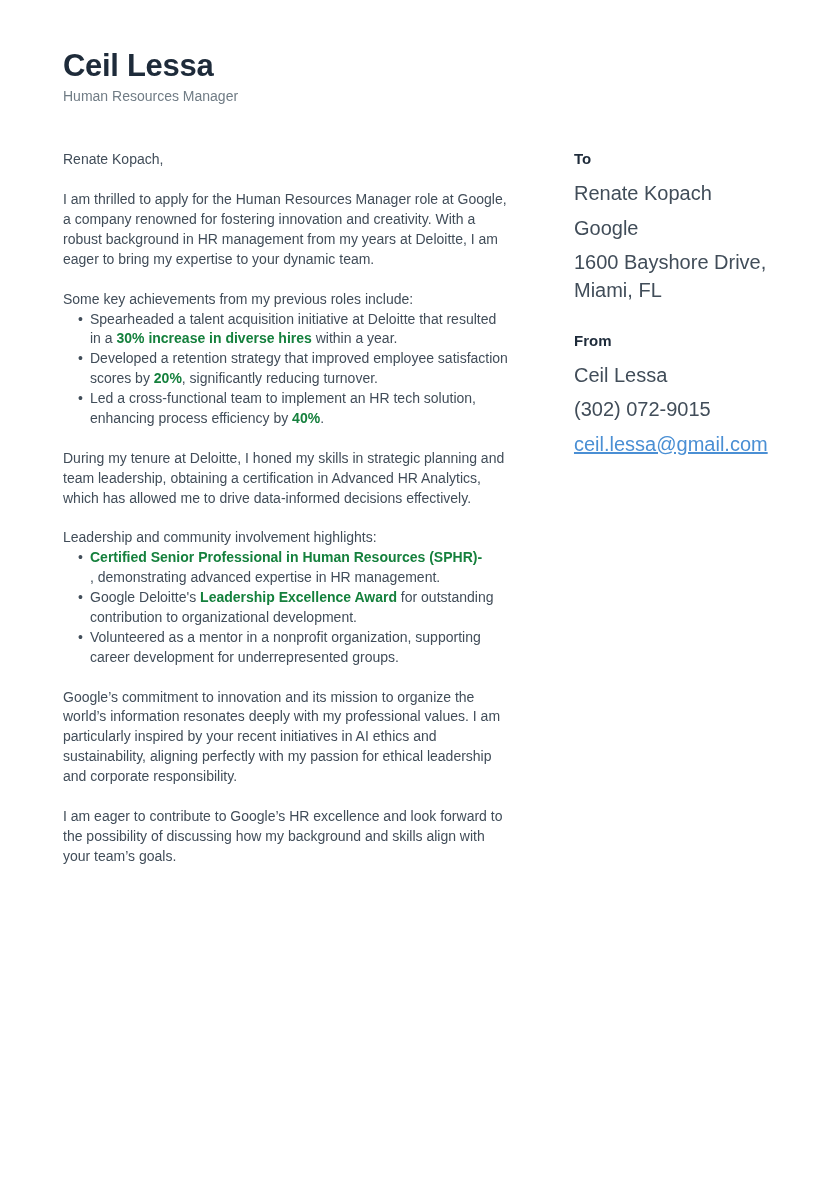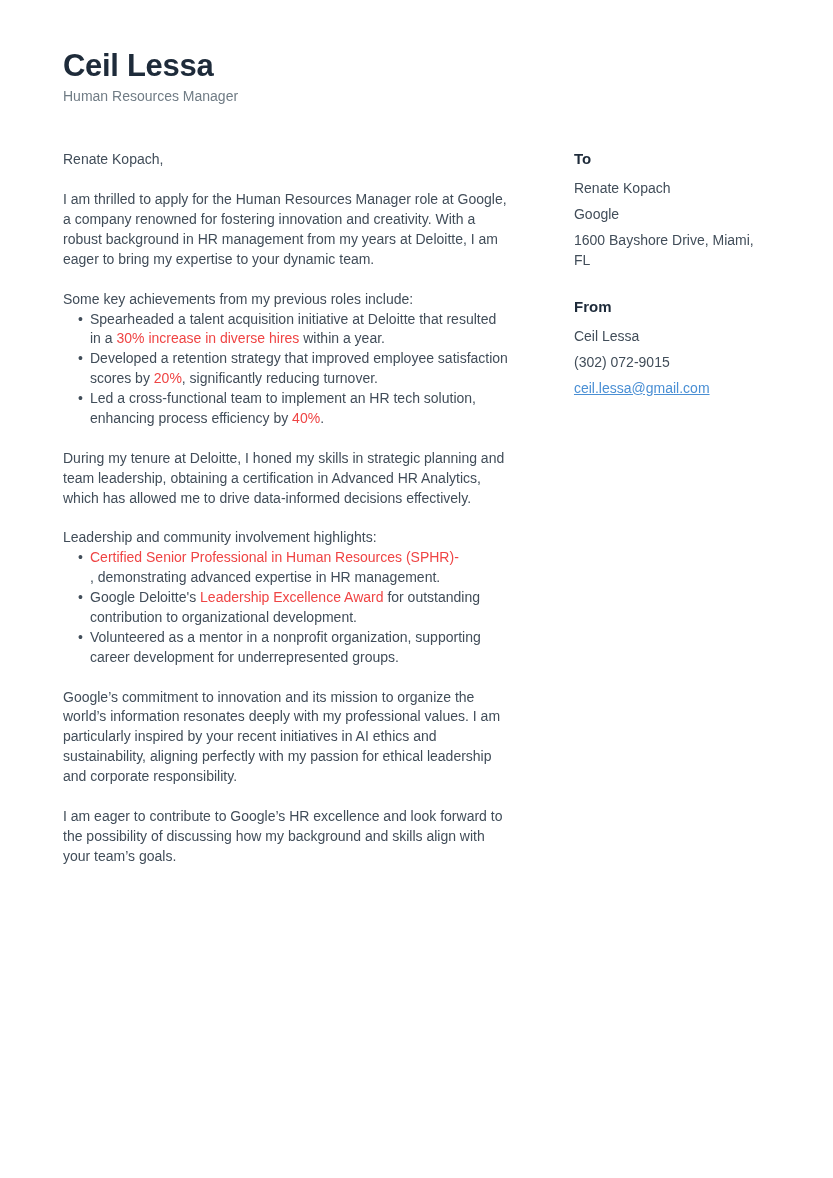--- a/index.html
+++ b/index.html
@@ -63,36 +63,36 @@
     position: relative;
     padding-left: 12px;
   }
   .letter li::before {
     content: "\2022";
     position: absolute;
     left: 0;
     color: #414d59;
   }
   .letter strong {
-    font-weight: 400;
-    color: #ef4444;
+    font-weight: 700;
+    color: #15803d;
   }
   .sidebar {
     margin-left: 48px;
     width: 200px;
   }
   .sidebar-heading {
     margin: 0 0 12px 0;
     font-size: 15px;
     font-weight: 700;
     color: #1e2b3a;
   }
   .sidebar-line {
     margin-bottom: 6px;
-    font-size: 14px;
+    font-size: 20px;
     line-height: 1.42;
     color: #414d59;
   }
   .from-section {
     margin-top: 27px;
   }
   a.email-link {
     color: #4a8fd4;
     text-decoration: underline;
   }

